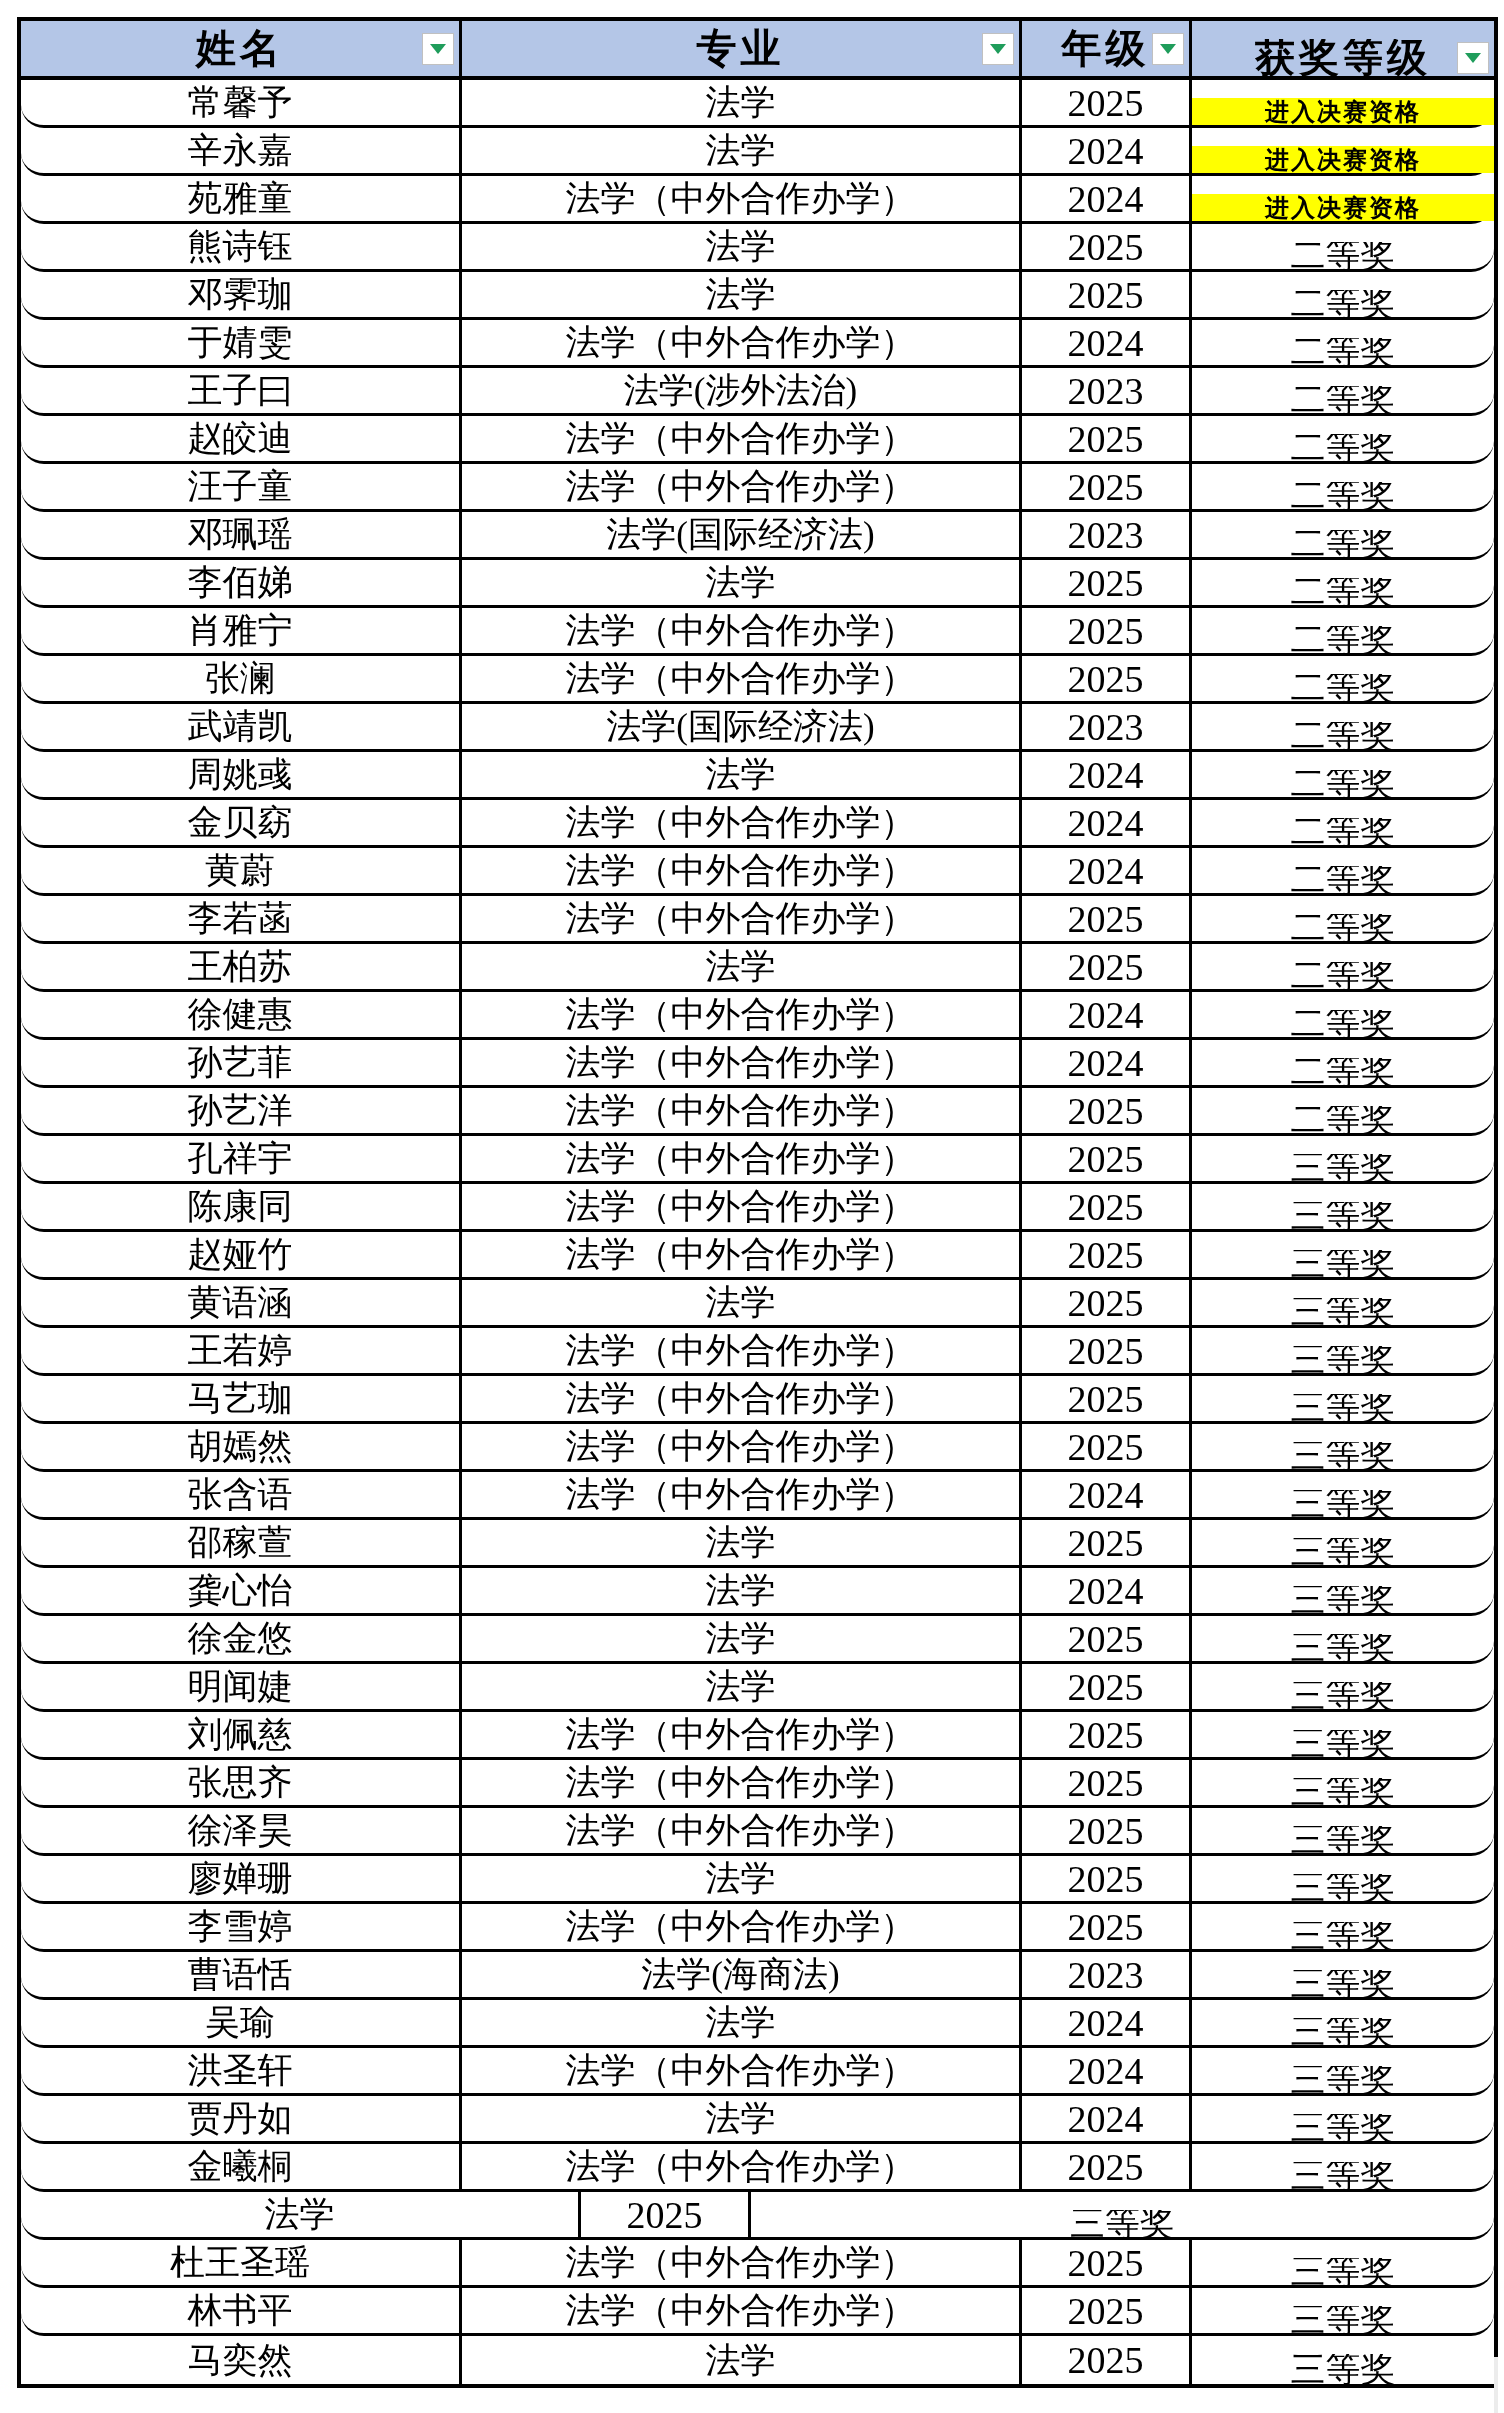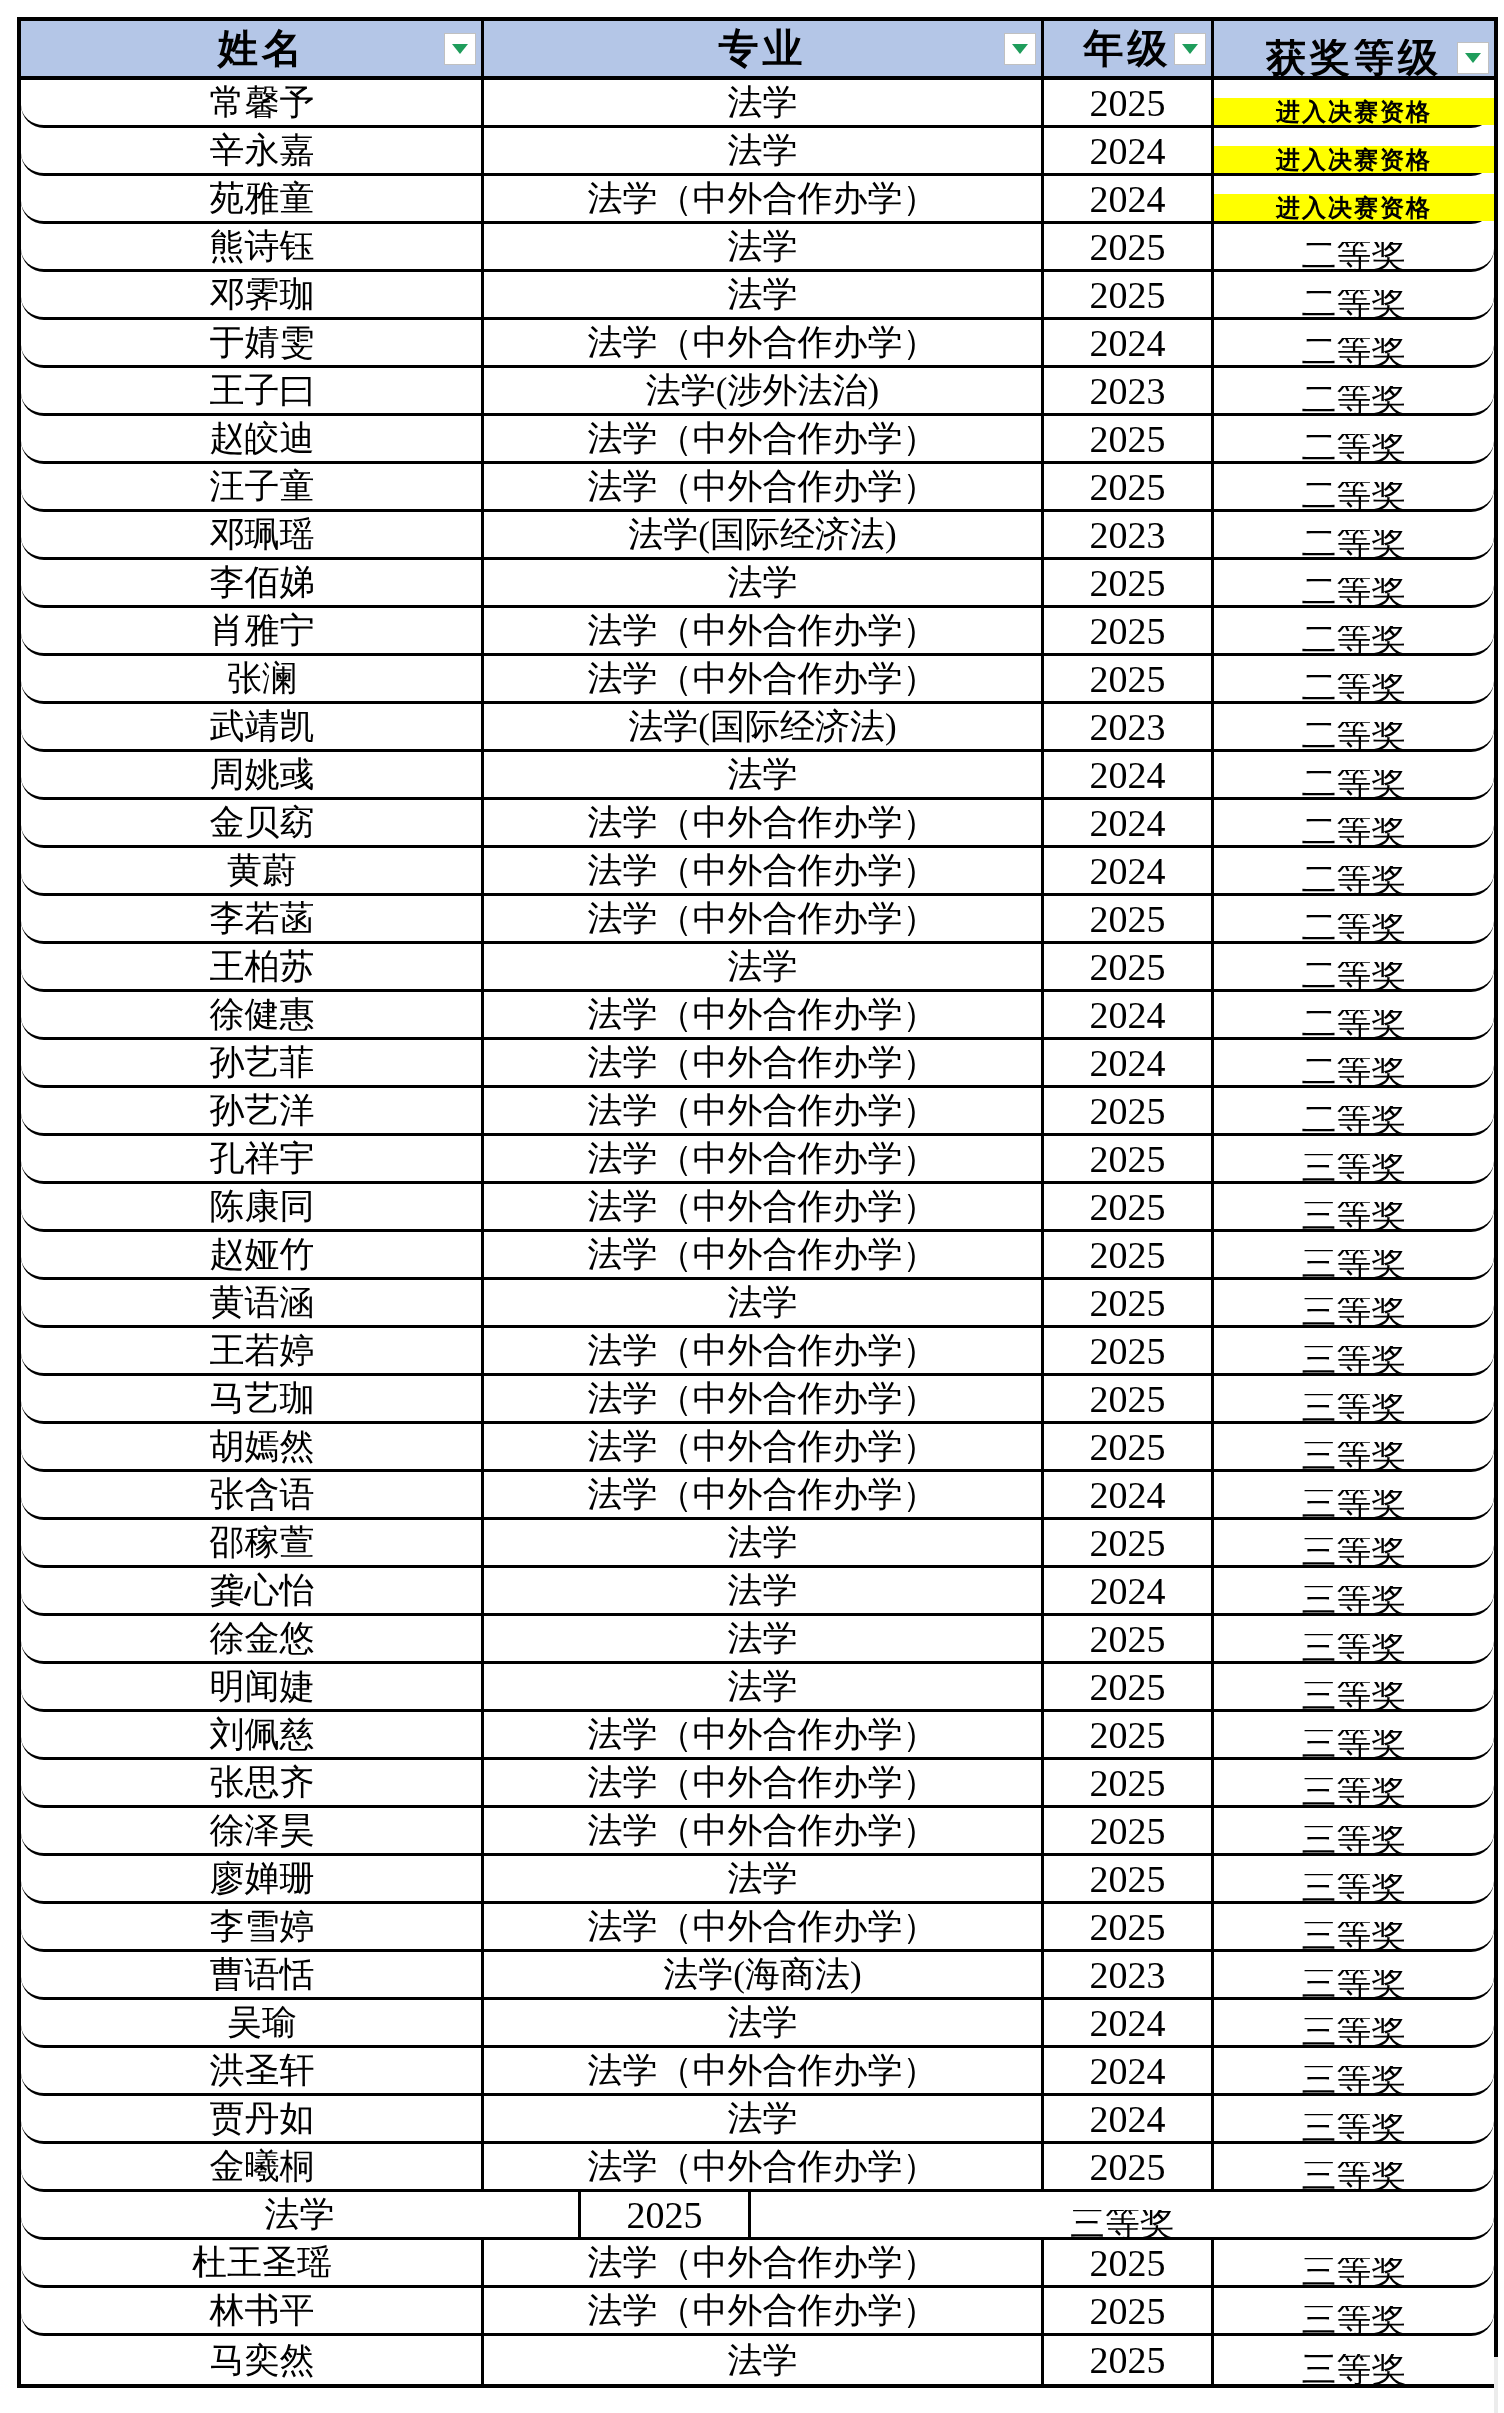--- a/index.html
+++ b/index.html
@@ -33,21 +33,21 @@
   .cell {
     box-sizing: border-box;
     display: flex;
     align-items: center;
     justify-content: center;
     overflow: hidden;
     border-right: 3px solid var(--border-color, #000);
     position: relative;
   }
   .cell:last-child { border-right: none; margin-top: 18px; }
-  .col0 { width: 441px; margin-left: 22px; }
+  .col0 { width: 441px; }
   .col1 { width: 560px; align-items: center; }
   .col2 { width: 170px; }
   .col3 { width: 302px; flex: 1; }
   .hcell {
     font-family: "Liberation Sans", "DejaVu Sans", sans-serif;
     font-weight: 700;
     font-size: 40px;
     letter-spacing: 4px;
     color: #000;
   }

